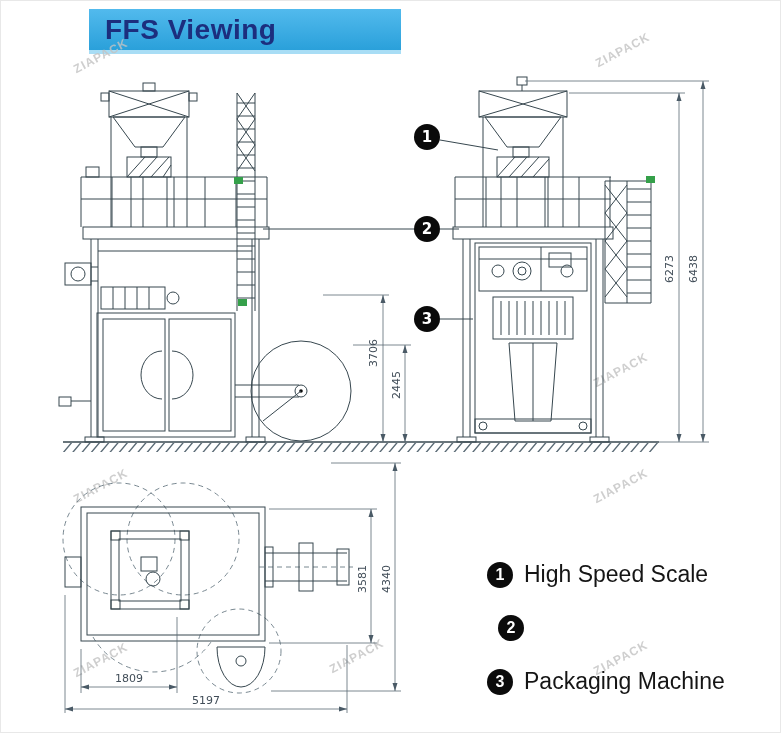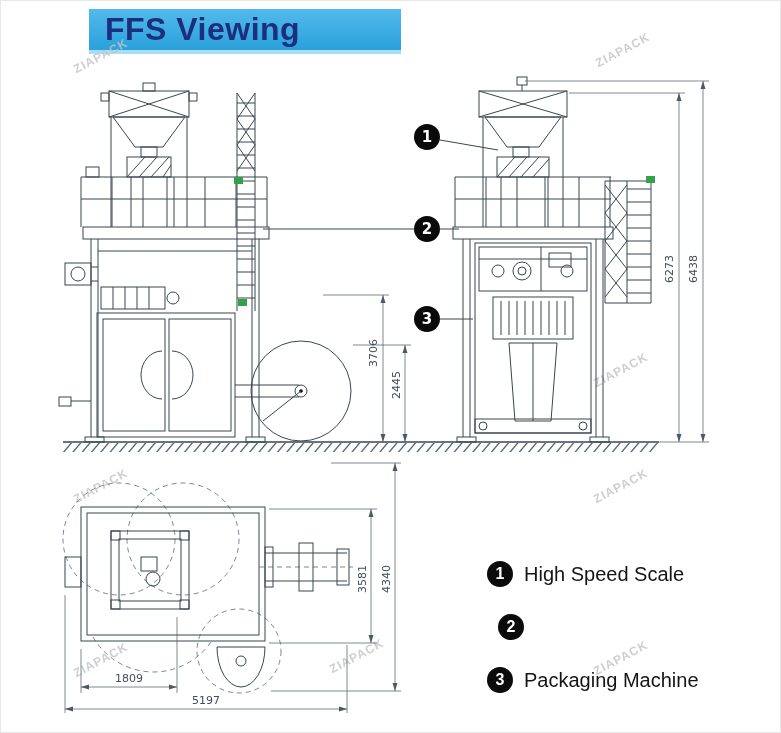--- a/index.html
+++ b/index.html
@@ -1,35 +1,35 @@
 <!DOCTYPE html>
 <html><head>
 <meta charset="utf-8">
 <style>
   html,body{margin:0;padding:0;}
   body{width:781px;height:733px;position:relative;background:#ffffff;font-family:"Liberation Sans",sans-serif;overflow:hidden;}
   .page{position:absolute;inset:0;background:#fff;border:1px solid #e8e8e8;box-sizing:border-box;}
   .banner{position:absolute;left:88px;top:8px;width:312px;height:45px;background:linear-gradient(180deg,#52baed,#2aa0da);border-bottom:4px solid #a8ddf5;box-sizing:border-box;display:flex;align-items:center;}
-  .banner span{font-size:32px;color:#1c2e7e;font-weight:600;padding-left:16px;letter-spacing:.5px;}
+  .banner span{font-size:28px;color:#1c2e7e;font-weight:600;padding-left:16px;letter-spacing:.5px;}
   .wm{position:absolute;font-size:12px;font-weight:bold;color:#c3c3c3;opacity:.8;letter-spacing:1px;transform:rotate(-28deg);white-space:nowrap;}
   svg.draw{position:absolute;left:0;top:0;}
   .ln{stroke:#37474f;fill:none;stroke-width:1;}
   .ln2{stroke:#37474f;fill:none;stroke-width:1.5;}
   .dim{stroke:#5a6a75;fill:none;stroke-width:.8;}
   .dsh{stroke:#6a7a85;fill:none;stroke-width:.9;stroke-dasharray:5 4;}
   .arw{fill:#4a5a66;stroke:none;}
   .dimtxt{fill:#414d58;font-family:"DejaVu Sans",sans-serif;font-size:11px;}
   .grn{fill:#35a04a;stroke:none;}
   .blk{fill:#0a0a0a;stroke:none;}
   .cnum{fill:#ffffff;font-family:"DejaVu Sans",sans-serif;font-size:15px;font-weight:bold;text-anchor:middle;}
   .legend{position:absolute;left:486px;top:560px;}
   .legend-row{display:flex;align-items:center;gap:11px;margin-bottom:27px;}
   .legend-row.indent{margin-left:11px;}
   .badge{width:26px;height:26px;border-radius:50%;background:#0b0b0b;color:#fff;display:flex;align-items:center;justify-content:center;font-size:16px;font-weight:bold;flex:0 0 26px;}
-  .legend-label{font-size:20px;color:#151515;text-align:right;}
+  .legend-label{font-size:23px;color:#151515;text-align:right;}
 </style>
 </head>
 <body>
 
 <div class="page">
 
   <div class="banner">
     <span>FFS Viewing</span>
   </div>
 

